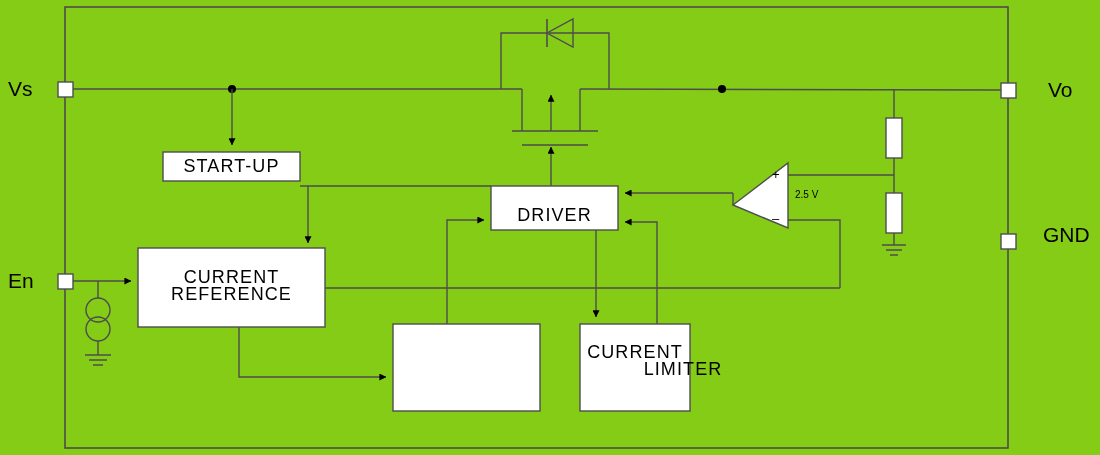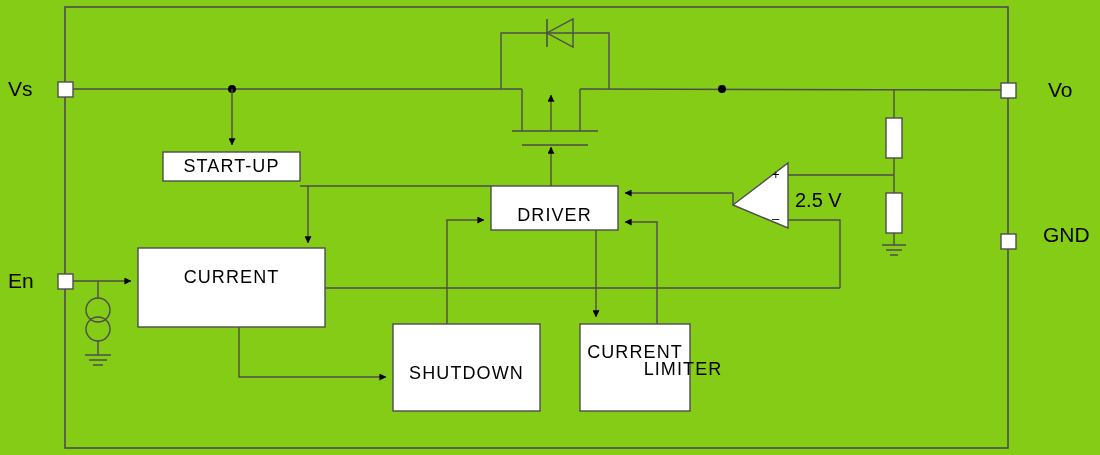--- a/index.html
+++ b/index.html
@@ -37,21 +37,21 @@
     font-size: 18px;
     letter-spacing: 1.1px;
     color: #000000;
     white-space: nowrap;
     text-align: center;
     line-height: 17px;
   }
   .ref-label {
     position: absolute;
     font-family: "Liberation Sans", sans-serif;
-    font-size: 20px;
+    font-size: 10px;
     color: #000000;
     white-space: nowrap;
     line-height: 1;
   }
   .sign-label {
     position: absolute;
     font-family: "Liberation Sans", sans-serif;
     font-size: 13px;
     color: #000000;
     line-height: 1;
@@ -148,24 +148,24 @@
   </svg>
 
   <div class="pin-label" style="left:8px; top:78px;">Vs</div>
   <div class="pin-label" style="left:8px; top:270px;">En</div>
   <div class="pin-label" style="left:1048px; top:79px;">Vo</div>
   <div class="pin-label" style="left:1043px; top:224px;">GND</div>
 
   <div class="blk-label" style="left:163px; top:158px; width:137px;">START-UP</div>
 
   <div class="blk-label" style="left:138px; top:269px; width:187px;">CURRENT</div>
+  <div class="blk-label" style="left:138px; top:286px; width:187px;">REFERENCE</div>
 
   <div class="blk-label" style="left:491px; top:207px; width:127px;">DRIVER</div>
 
-  <div class="blk-label" style="left:393px; top:365px; width:147px;">SHUTDOWN</div>
 
   <div class="blk-label" style="left:580px; top:344px; width:110px;">CURRENT</div>
   <div class="blk-label" style="left:580px; top:361px; width:110px;margin-left:48px;">LIMITER</div>
 
   <div class="sign-label" style="left:772px; top:168px;">+</div>
   <div class="sign-label" style="left:772px; top:212px;">–</div>
 
   <div class="ref-label" style="left:795px; top:190px;">2.5 V</div>
 
 </div>

